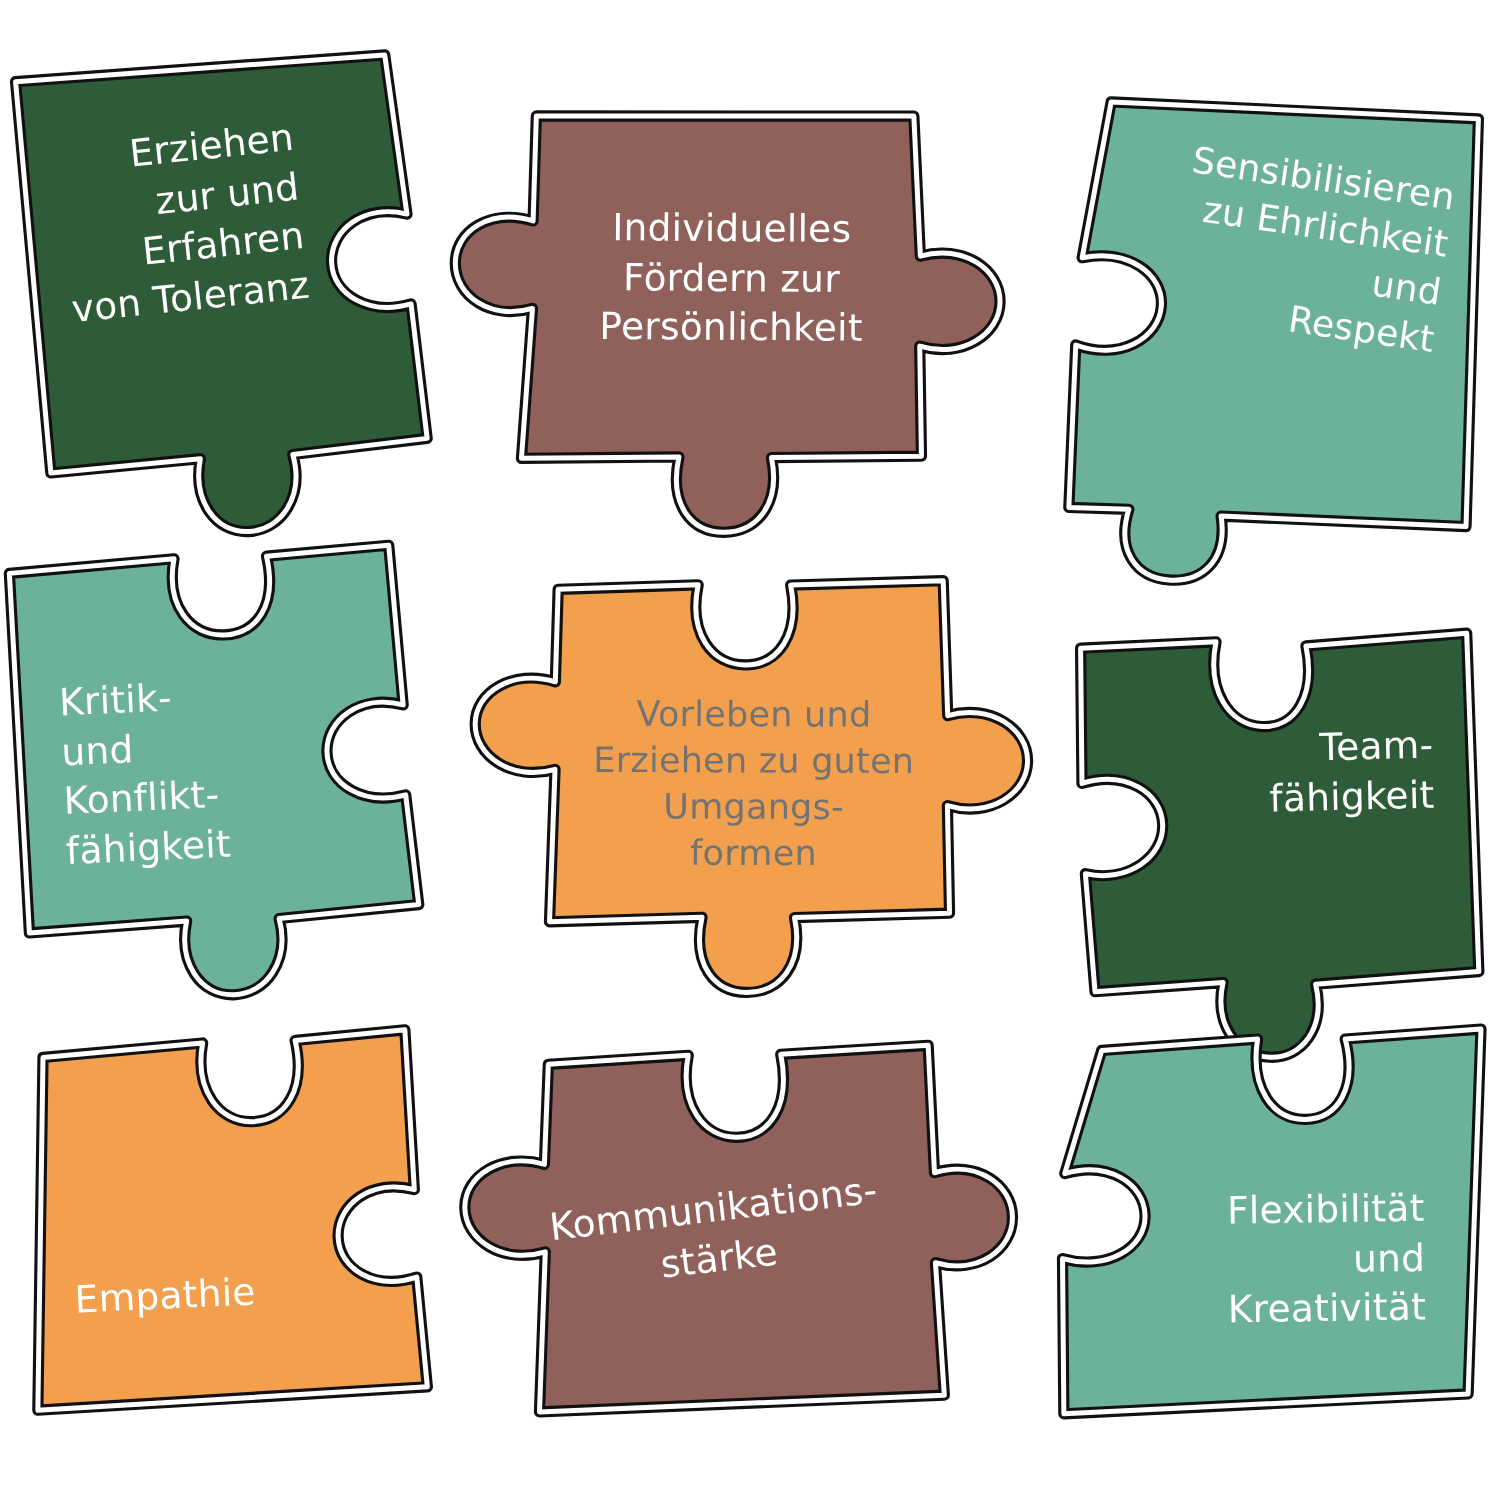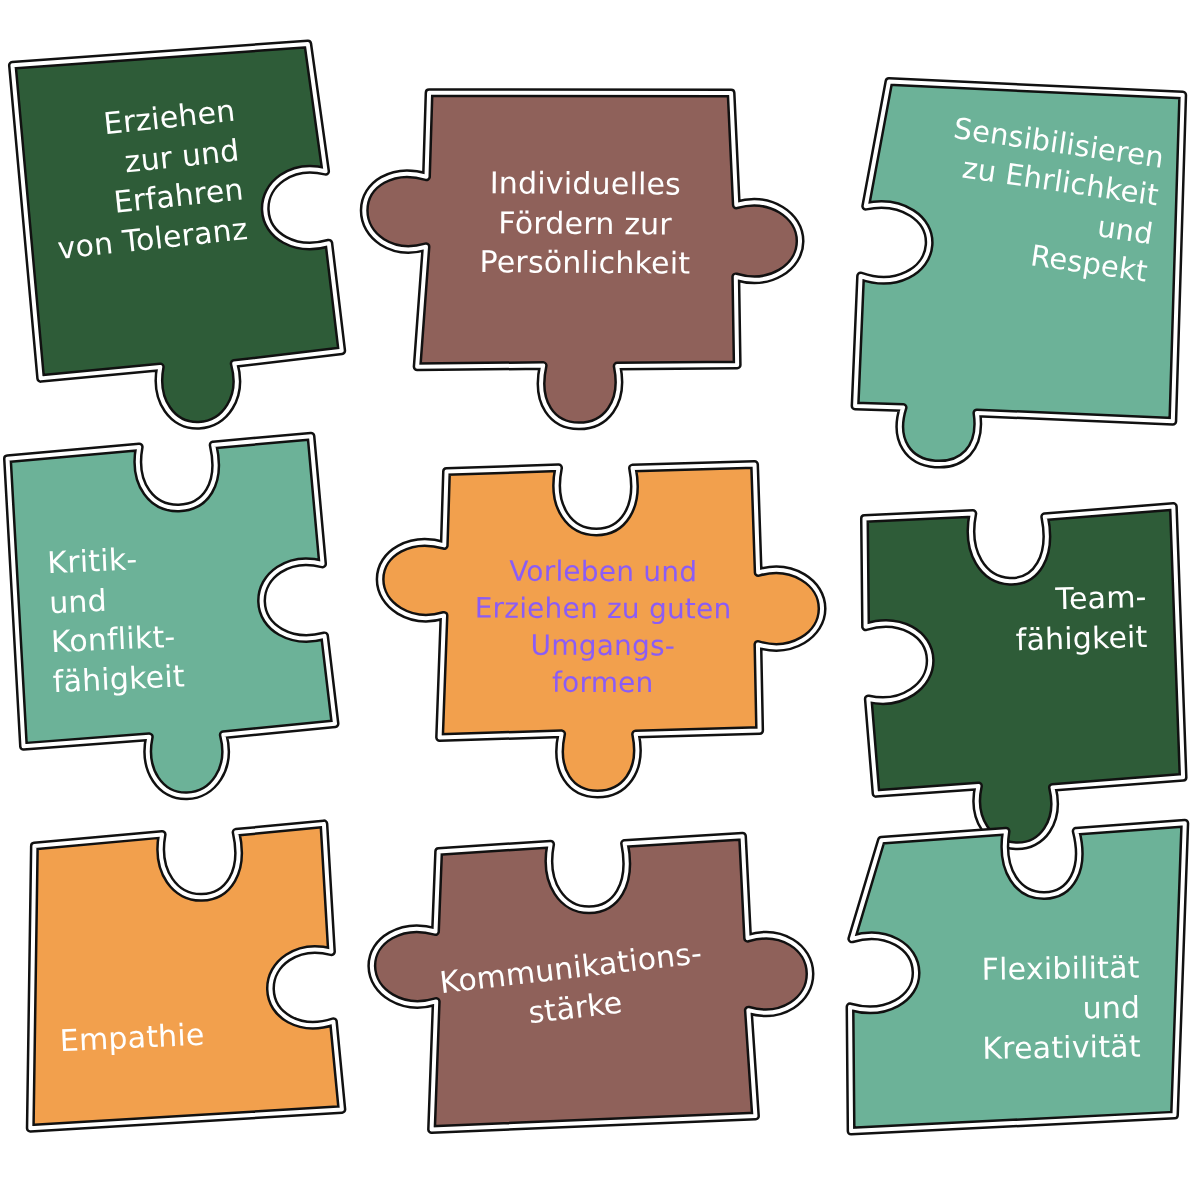--- a/index.html
+++ b/index.html
@@ -209,21 +209,21 @@
         L 402 288
         L 278 292
         C 286 330 266 352 240 352
         C 214 352 196 330 204 292
         L 82 296
         L 86 174
         C 52 184 22 164 22 138
         C 22 112 52 94 86 104
         Z" fill="none" stroke="#ffffff" stroke-width="4" stroke-linejoin="round"></path>
     </svg>
-    <div class="piece-label" style="left: 100px; top: 112px; width: 290px; text-align: center; font-size: 28px; transform: rotate(0deg); color: #8b5cf6;">Vorleben und
+    <div class="piece-label" style="left: 100px; top: 112px; width: 290px; text-align: center; font-size: 28px; transform: rotate(0deg); color: #737373;">Vorleben und
 Erziehen zu guten
 Umgangs-
 formen</div>
   </div>
 
   <div class="puzzle-piece" style="left:840px; top:470px; width:370px; height:390px; transform:rotate(2.6deg);">
     <svg class="piece-svg" width="370" height="390" viewBox="0 0 370 390">
       <path id="p6path" d="M 18 56
         L 126 46
         C 120 86 140 112 166 112

